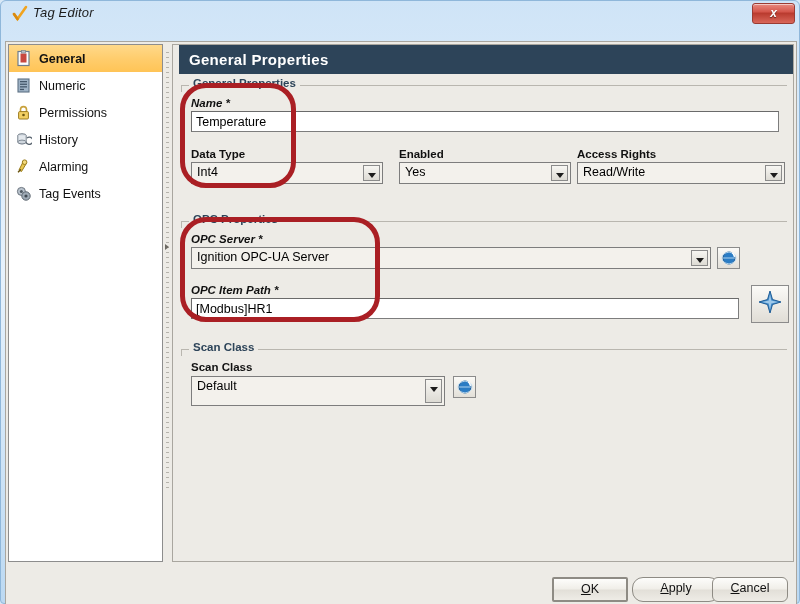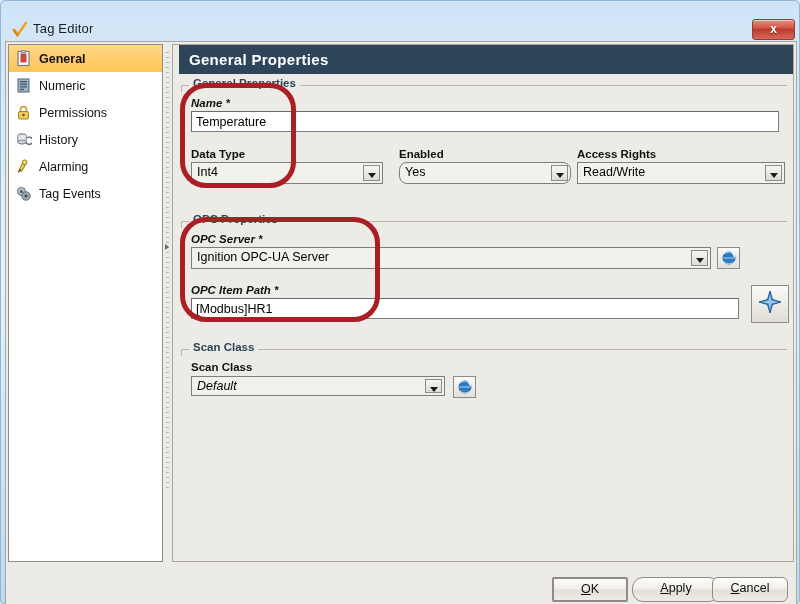--- a/index.html
+++ b/index.html
@@ -10,21 +10,21 @@
   }
   
   #window{
     position:absolute;left:0;top:0;width:800px;height:604px;
     box-sizing:border-box;
     background:linear-gradient(to bottom,#cfe4f7 0%,#e7f2fc 45%,#bcd9f2 100%);
     border:1px solid #8fb7da;
     border-radius:6px 6px 4px 4px;
   }
   #titlebar{
-    position:absolute;left:0;top:16px;width:800px;height:26px;
+    position:absolute;left:0;top:0;width:800px;height:26px;font-style:italic;
   }
   #title-icon{
     position:absolute;left:10px;top:4px;width:18px;height:18px;
   }
   #title-text{
     position:absolute;left:32px;top:4px;
     font-size:13px;color:#1c1c1c;
     letter-spacing:.2px;
   }
   #close-btn{
@@ -302,21 +302,21 @@
       <div class="flabel req" style="left:18px;top:52px;">Name *</div>
       <input class="tinput" style="left: 18px; top: 66px; width: 588px; height: 21px;" value="Temperature">
 
       <div class="flabel" style="left:18px;top:103px;">Data Type</div>
       <div class="combo" style="left:18px;top:117px;width:192px;height:22px;">
         <span class="cval">Int4</span>
         <span class="carrow"></span>
       </div>
 
       <div class="flabel" style="left:226px;top:103px;">Enabled</div>
-      <div class="combo" style="left:226px;top:117px;width:172px;height:22px;border-radius:8px;">
+      <div class="combo" style="left:226px;top:117px;width:172px;height:22px;">
         <span class="cval">Yes</span>
         <span class="carrow"></span>
       </div>
 
       <div class="flabel" style="left:404px;top:103px;">Access Rights</div>
       <div class="combo" style="left:404px;top:117px;width:208px;height:22px;">
         <span class="cval">Read/Write</span>
         <span class="carrow"></span>
       </div>
 
@@ -354,21 +354,21 @@
       <div class="flabel req" style="left:18px;top:239px;">OPC Item Path *</div>
       <input class="tinput" style="left: 18px; top: 253px; width: 548px; height: 21px;" value="[Modbus]HR1">
 
       <div class="group" style="left:8px;top:304px;width:606px;height:1px;">
         <div class="gline"></div>
         <div class="gleft"></div>
         <div class="gtitle">Scan Class</div>
       </div>
 
       <div class="flabel" style="left:18px;top:316px;">Scan Class</div>
-      <div class="combo" style="left:18px;top:331px;width:254px;height:20px;font-style:italic;">
+      <div class="combo" style="left:18px;top:331px;width:254px;height:30px;">
         <span class="cval">Default</span>
         <span class="carrow"></span>
       </div>
       <div class="iconbtn" style="left:280px;top:331px;width:23px;height:22px;">
         <span class="globe">
           <svg width="15" height="15" viewBox="0 0 15 15">
             <circle cx="7.5" cy="7.5" r="6" fill="#2b7cc4" stroke="#14548f" stroke-width="1"></circle>
             <path d="M1.6 7.5 h11.8 M7.5 1.6 a9 6 0 0 0 0 11.8 M7.5 1.6 a9 6 0 0 1 0 11.8" fill="none" stroke="#bddcf5" stroke-width=".9"></path>
             <path d="M11 2.5 a5.6 5.6 0 0 1 1.8 3.2" fill="none" stroke="#ffffff" stroke-width="1.6" stroke-linecap="round"></path>
           </svg>

